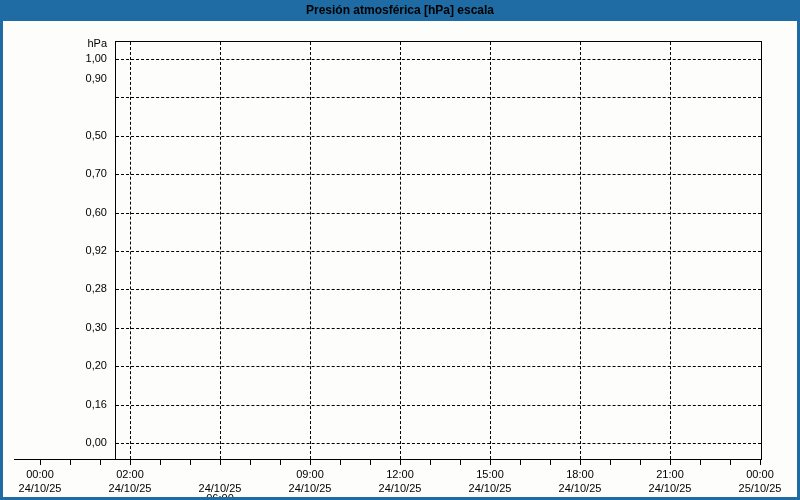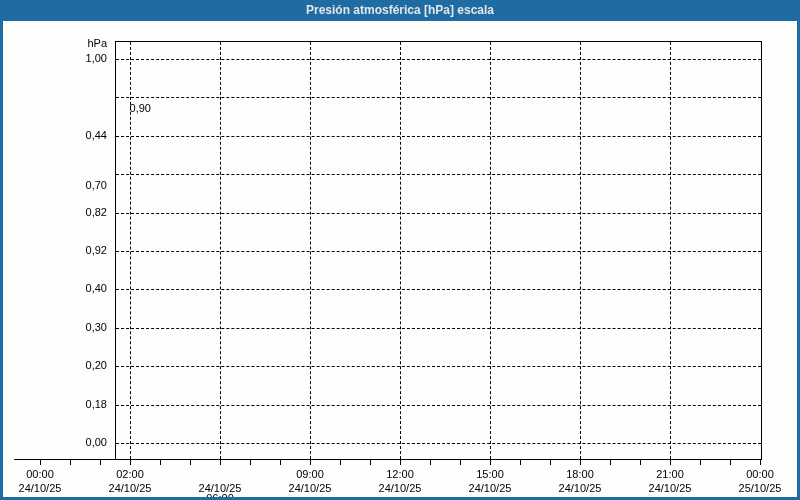--- a/index.html
+++ b/index.html
@@ -4,21 +4,21 @@
 <style>
   html,body{margin:0;padding:0;background:#ffffff;}
   .screen{
     position:relative;width:800px;height:500px;overflow:hidden;
     background:#fdfefb;font-family:"Liberation Sans","DejaVu Sans",sans-serif;
     color:#000;
   }
   .frame{position:absolute;inset:0;border:3px solid #1e6ca3;pointer-events:none;z-index:5;}
   .titlebar{
     position:absolute;left:0;top:0;width:800px;height:21px;background:#1e6ca3;
-    color:#e5e5e5;font-size:12px;font-weight:bold;line-height:21px;text-align:center;z-index:4;
+    color:#000000;font-size:12px;font-weight:bold;line-height:21px;text-align:center;z-index:4;
   }
   .plotbox{
     position:absolute;left:115px;top:41px;width:647px;height:419px;
     border:1px solid #000;box-sizing:border-box;background:transparent;z-index:2;
   }
   .hgrid{position:absolute;height:0;border-top:1px dashed #000;z-index:1;}
   .vgrid{position:absolute;width:0;border-left:1px dashed #000;z-index:1;}
   .ylab{position:absolute;left:0;width:107px;text-align:right;font-size:11px;line-height:13px;z-index:3;}
   .yunit{position:absolute;left:0;width:107px;text-align:right;font-size:11px;line-height:13px;z-index:3;}
   .xlab{position:absolute;width:90px;text-align:center;font-size:11px;line-height:13px;z-index:3;}
@@ -29,37 +29,37 @@
 <body>
 
 <div class="screen">
   <div class="titlebar">Presión atmosférica [hPa] escala</div>
   <div class="frame"></div>
   <div class="plotbox"></div>
   <div id="chart-layer">
       <div class="yunit" style="top: 37px;">hPa</div>
       <div class="ylab" style="top: 52px;">1,00</div>
       <div class="hgrid" style="left: 116px; top: 59px; width: 645px;"></div>
-      <div class="ylab" style="top: 102px; margin-left: 44px;">0,90</div>
+      <div class="ylab" style="top: 72px;">0,90</div>
       <div class="hgrid" style="left: 116px; top: 97px; width: 645px;"></div>
-      <div class="ylab" style="top: 129px;">0,44</div>
+      <div class="ylab" style="top: 129px;">0,50</div>
       <div class="hgrid" style="left: 116px; top: 136px; width: 645px;"></div>
-      <div class="ylab" style="top: 167px; margin-top: 12px;">0,70</div>
+      <div class="ylab" style="top: 167px;">0,70</div>
       <div class="hgrid" style="left: 116px; top: 174px; width: 645px;"></div>
-      <div class="ylab" style="top: 206px;">0,82</div>
+      <div class="ylab" style="top: 206px;">0,60</div>
       <div class="hgrid" style="left: 116px; top: 213px; width: 645px;"></div>
       <div class="ylab" style="top: 244px;">0,92</div>
       <div class="hgrid" style="left: 116px; top: 251px; width: 645px;"></div>
-      <div class="ylab" style="top: 282px;">0,40</div>
+      <div class="ylab" style="top: 282px;">0,28</div>
       <div class="hgrid" style="left: 116px; top: 289px; width: 645px;"></div>
       <div class="ylab" style="top: 321px;">0,30</div>
       <div class="hgrid" style="left: 116px; top: 328px; width: 645px;"></div>
       <div class="ylab" style="top: 359px;">0,20</div>
       <div class="hgrid" style="left: 116px; top: 366px; width: 645px;"></div>
-      <div class="ylab" style="top: 398px;">0,18</div>
+      <div class="ylab" style="top: 398px;">0,16</div>
       <div class="hgrid" style="left: 116px; top: 405px; width: 645px;"></div>
       <div class="ylab" style="top: 436px;">0,00</div>
       <div class="hgrid" style="left: 116px; top: 443px; width: 645px;"></div>
       <div class="xlab" style="left: -5px; top: 468px;">00:00</div>
       <div class="xlab" style="left: -5px; top: 482px;">24/10/25</div>
       <div class="xlab" style="left: 85px; top: 468px;">02:00</div>
       <div class="xlab" style="left: 85px; top: 482px;">24/10/25</div>
       <div class="vgrid" style="left: 130px; top: 42px; height: 417px;"></div>
       <div class="xlab" style="left: 175px; top: 492px;">06:00</div>
       <div class="xlab" style="left: 175px; top: 482px;">24/10/25</div>

